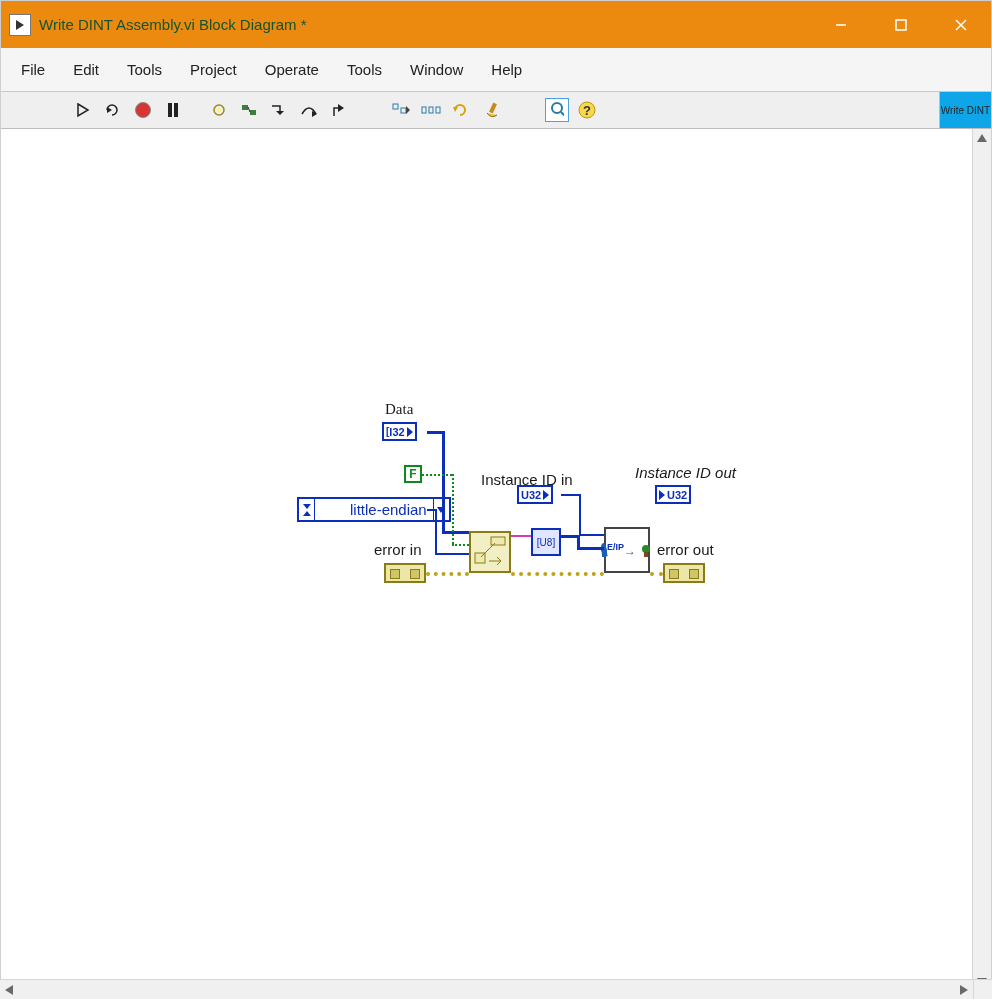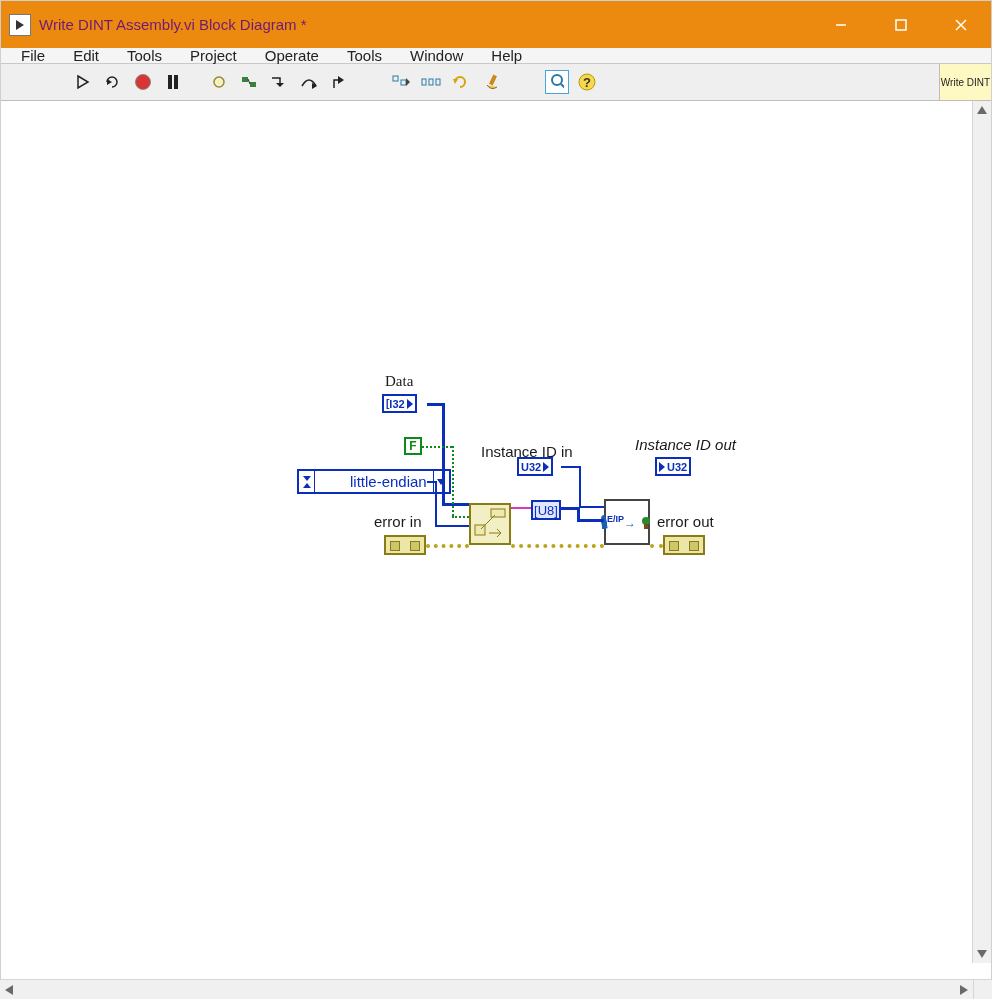--- a/index.html
+++ b/index.html
@@ -22,27 +22,27 @@
     padding: 0 0 0 8px;
   }
   .titlebar .vi-icon {
     width: 22px; height: 22px;
     background: #fff;
     border: 1px solid #777;
     margin-right: 8px;
     display:flex; align-items:center; justify-content:center;
   }
   .titlebar .vi-icon .play { width:0;height:0;border-top:5px solid transparent;border-bottom:5px solid transparent;border-left:8px solid #333; }
-  .titlebar .title-text { flex:0 0 auto; font-size:15px; color:#701a75; }
+  .titlebar .title-text { flex:0 0 auto; font-size:15px; color:#14532d; }
   .titlebar .spacer { flex:1; }
   .win-btn { width:60px; height:47px; display:flex; align-items:center; justify-content:center; color:#fff; }
   .win-btn svg { stroke:#fff; }
   
   .menubar {
-    height: 16px;
+    height: 44px;
     display:flex;
     align-items:center;
     border-bottom:1px solid #c9c9c9;
     padding-left:8px;
     gap: 4px;
     background:#f5f5f5;
   }
   .menubar .menu-item {
     padding:4px 12px;
     font-size:15px;
@@ -72,21 +72,21 @@
     display:flex; align-items:center; padding:0 8px;
     font-size:14px; color:#222; gap:6px;
   }
   .font-drop .caret { margin-left:auto; }
   .tb-sep { width:10px; }
   .toolbar svg { display:block; }
   .search-box { border:1px solid #4aa3e0; padding:2px 4px; background:#fff; }
   .conn-pane {
     width:52px; border-left:1px solid #bdbdbd;
     display:flex; flex-direction:column; align-items:center; justify-content:center;
-    font-size:10px; line-height:11px; color:#222; background:#fef9c3;
+    font-size:10px; line-height:11px; color:#222; background:#0ea5e9;
   }
   
   .canvas-wrap { position:relative; width:100%; height:862px; background:#fff; }
   .vscroll { position:absolute; right:0; top:0; width:19px; height:100%; background:#f0f0f0; border-left:1px solid #d6d6d6; }
   .vscroll .arrow { height:18px; display:flex; align-items:center; justify-content:center;}
   .vscroll .track { height:calc(100% - 36px); }
   .hscroll {
     position:absolute; left:0; bottom:0; height:20px; width:100%;
     background:#f0f0f0; border-top:1px solid #d6d6d6; display:flex; align-items:center;
   }
@@ -125,22 +125,22 @@
     position:absolute; width:42px; height:42px; border:2px solid #8a7c15; background:#f3efc4;
   }
   .eip-node {
     position:absolute; width:46px; height:46px; border:2px solid #444; background:#fff;
     display:flex; align-items:center; justify-content:center; font-size:9px;
   }
   .eip-node .swoosh { width:34px; height:14px; border-radius:50% 50% 0 0; border-top:6px solid #1b5fb3; border-right:6px solid #1b5fb3; transform:rotate(-8deg); }
   .eip-node .sub { display:flex; align-items:center; gap:3px; margin-top:2px;}
   .eip-node .sub .ar { color:#1b5fb3; font-size:12px; }
   .u8-arr {
-    position:absolute; width:30px; height:20px; border:2px solid #0b2fbb; background:#e0e6ff;
-    font-size:13px; color:#0b2fbb; display:flex; align-items:center; justify-content:center;
+    position:absolute; width:30px; height:28px; border:2px solid #0b2fbb; background:#e0e6ff;
+    font-size:10px; color:#0b2fbb; display:flex; align-items:center; justify-content:center;
   }
   
   .wire { position:absolute; background:#0b2fbb; }
   .wire.h { height:2px; }
   .wire.v { width:2px; }
   .wire.green { background:#0c8a1c; }
   .wire.green.dotted-h { height:0; border-top:2px dotted #0c8a1c; background:transparent; }
   .wire.green.dotted-v { width:0; border-left:2px dotted #0c8a1c; background:transparent; }
   .wire.yellow-h { height:0; border-top:4px dotted #b8a31a; background:transparent; }
   .wire.pink { background:#d63ab8; height:2px; }

